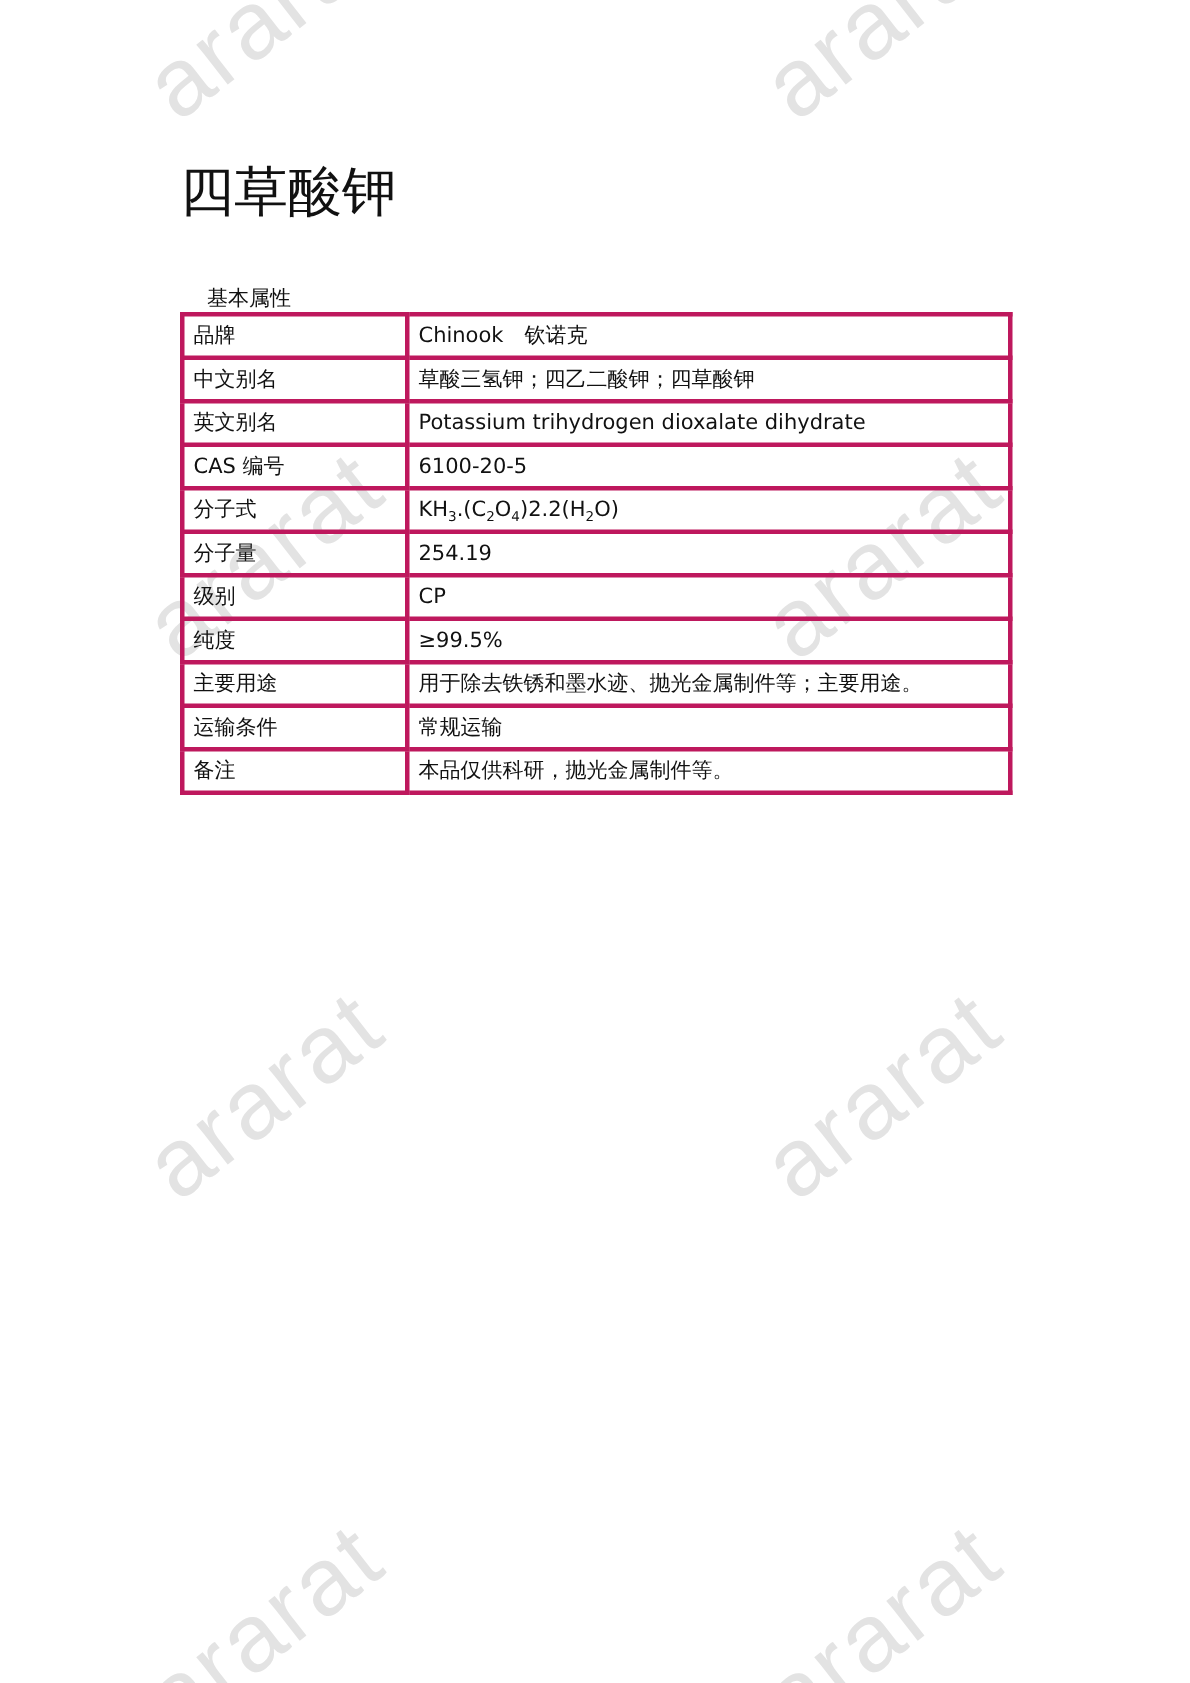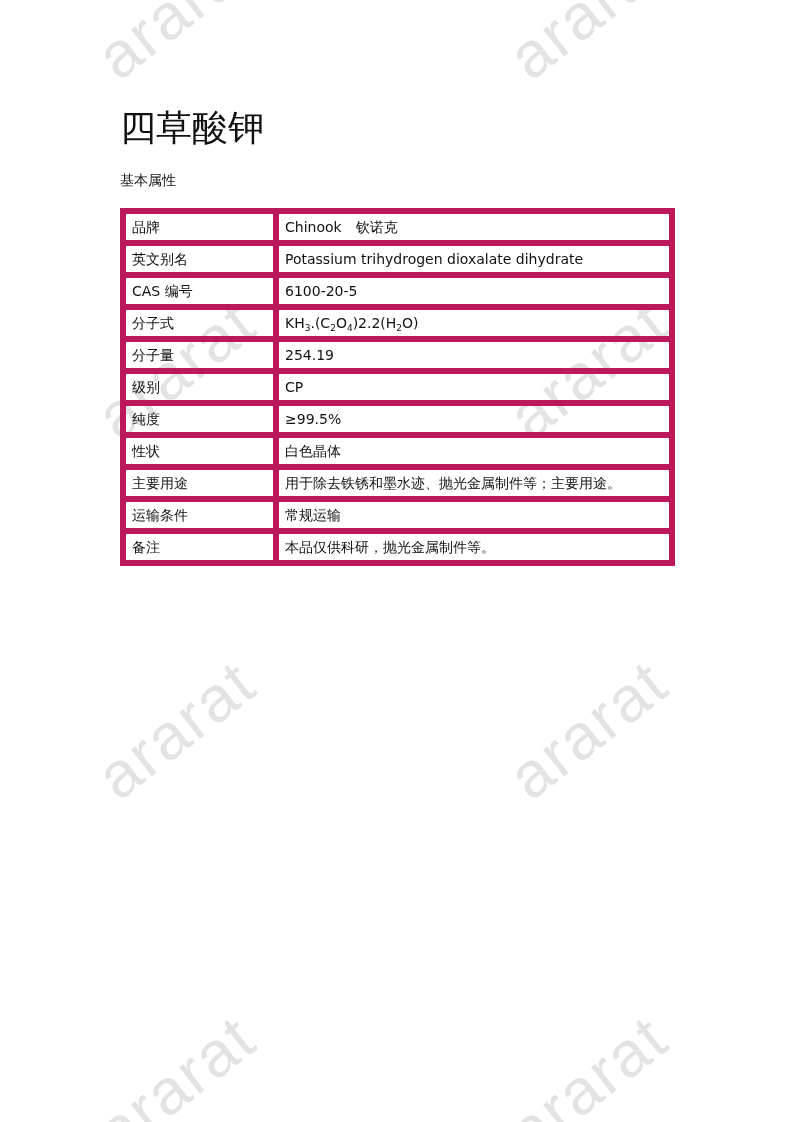--- a/index.html
+++ b/index.html
@@ -40,34 +40,34 @@
       font-weight: normal;
       margin: 0;
       letter-spacing: 0px;
       color: #111;
     }
     .section-label {
       position: absolute;
       left: 120px;
       top: 172px;
       font-size: 14px;
-      margin: 0;
+      margin: 18px;
       color: #111;
     }
     table.props {
       position: absolute;
       left: 120px;
       top: 208px;
       width: 555px;
       border-collapse: collapse;
       font-size: 14px;
       background: transparent;
     }
     table.props td {
-      border: 6px solid #be185d;
+      border: 3px solid #be185d;
       height: 26px;
       padding: 0 0 0 6px;
       vertical-align: middle;
       line-height: 26px;
       white-space: nowrap;
     }
     table.props td.key {
       width: 141px;
     }
     sub {
@@ -92,20 +92,24 @@
   <h1 class="page-title">四草酸钾</h1>
   <p class="section-label">基本属性</p>
 
   <table class="props">
     <tbody>
       <tr>
         <td class="key">品牌</td>
         <td>Chinook　钦诺克</td>
       </tr>
       <tr>
+        <td class="key">中文别名</td>
+        <td>草酸三氢钾；四乙二酸钾；四草酸钾</td>
+      </tr>
+      <tr>
         <td class="key">英文别名</td>
         <td>Potassium trihydrogen dioxalate dihydrate</td>
       </tr>
       <tr>
         <td class="key">CAS 编号</td>
         <td>6100-20-5</td>
       </tr>
       <tr>
         <td class="key">分子式</td>
         <td><span>KH</span><sub>3</sub><span>.(C</span><sub>2</sub><span>O</span><sub>4</sub><span>)2.2(H</span><sub>2</sub><span>O)</span></td>
@@ -116,24 +120,20 @@
       </tr>
       <tr>
         <td class="key">级别</td>
         <td>CP</td>
       </tr>
       <tr>
         <td class="key">纯度</td>
         <td>≥99.5%</td>
       </tr>
       <tr>
-        <td class="key">性状</td>
-        <td>白色晶体</td>
-      </tr>
-      <tr>
         <td class="key">主要用途</td>
         <td>用于除去铁锈和墨水迹、抛光金属制件等；主要用途。</td>
       </tr>
       <tr>
         <td class="key">运输条件</td>
         <td>常规运输</td>
       </tr>
       <tr>
         <td class="key">备注</td>
         <td>本品仅供科研，抛光金属制件等。</td>

